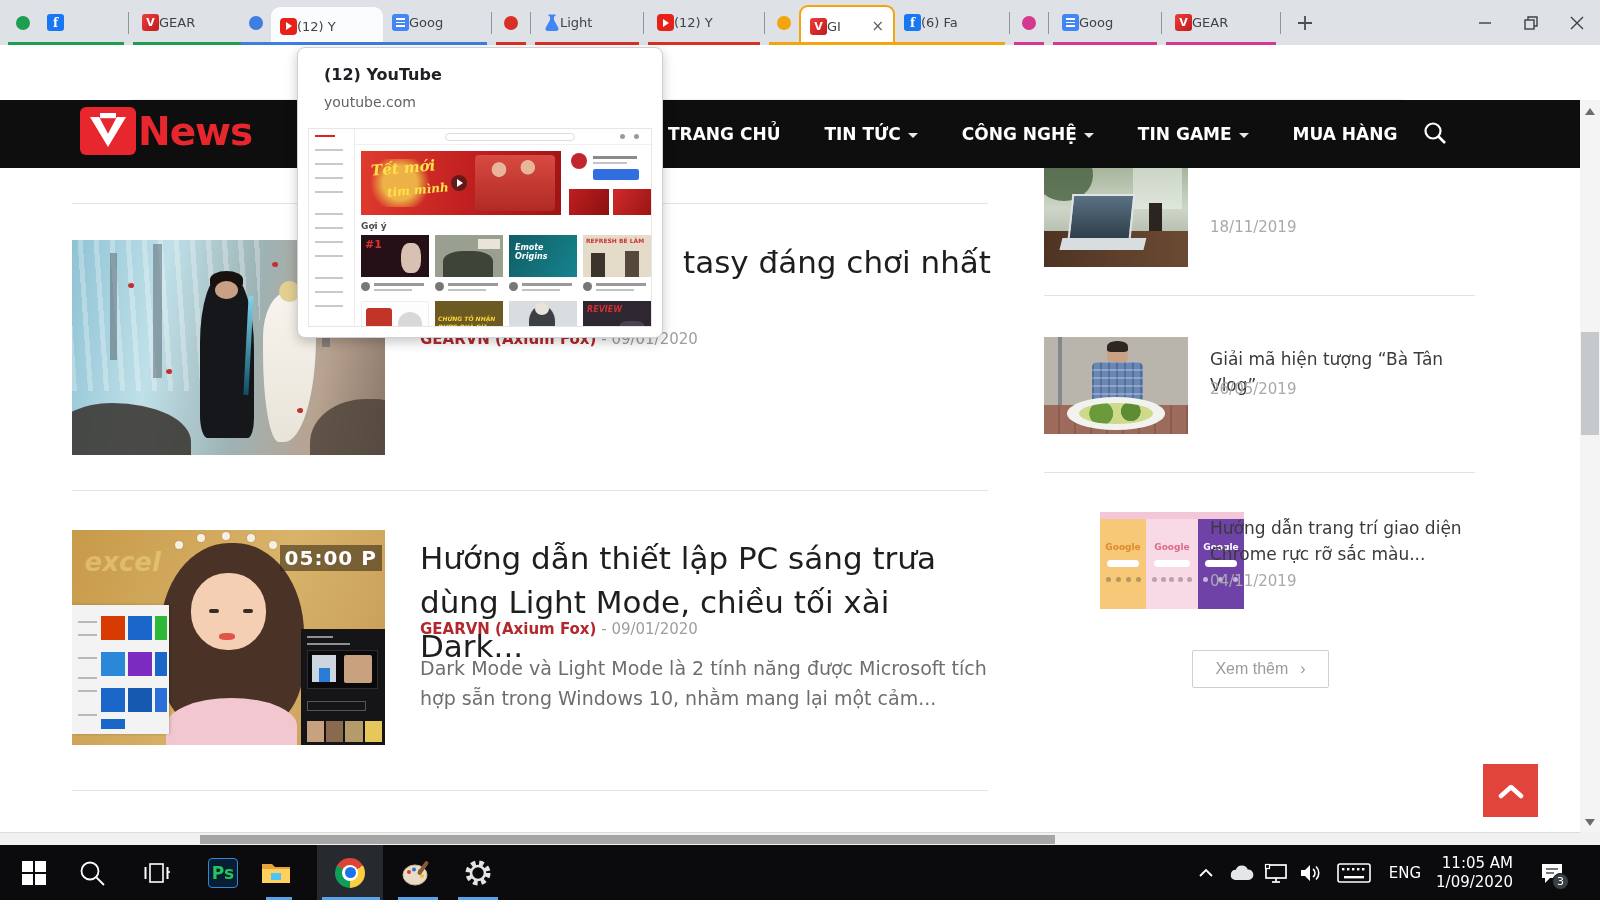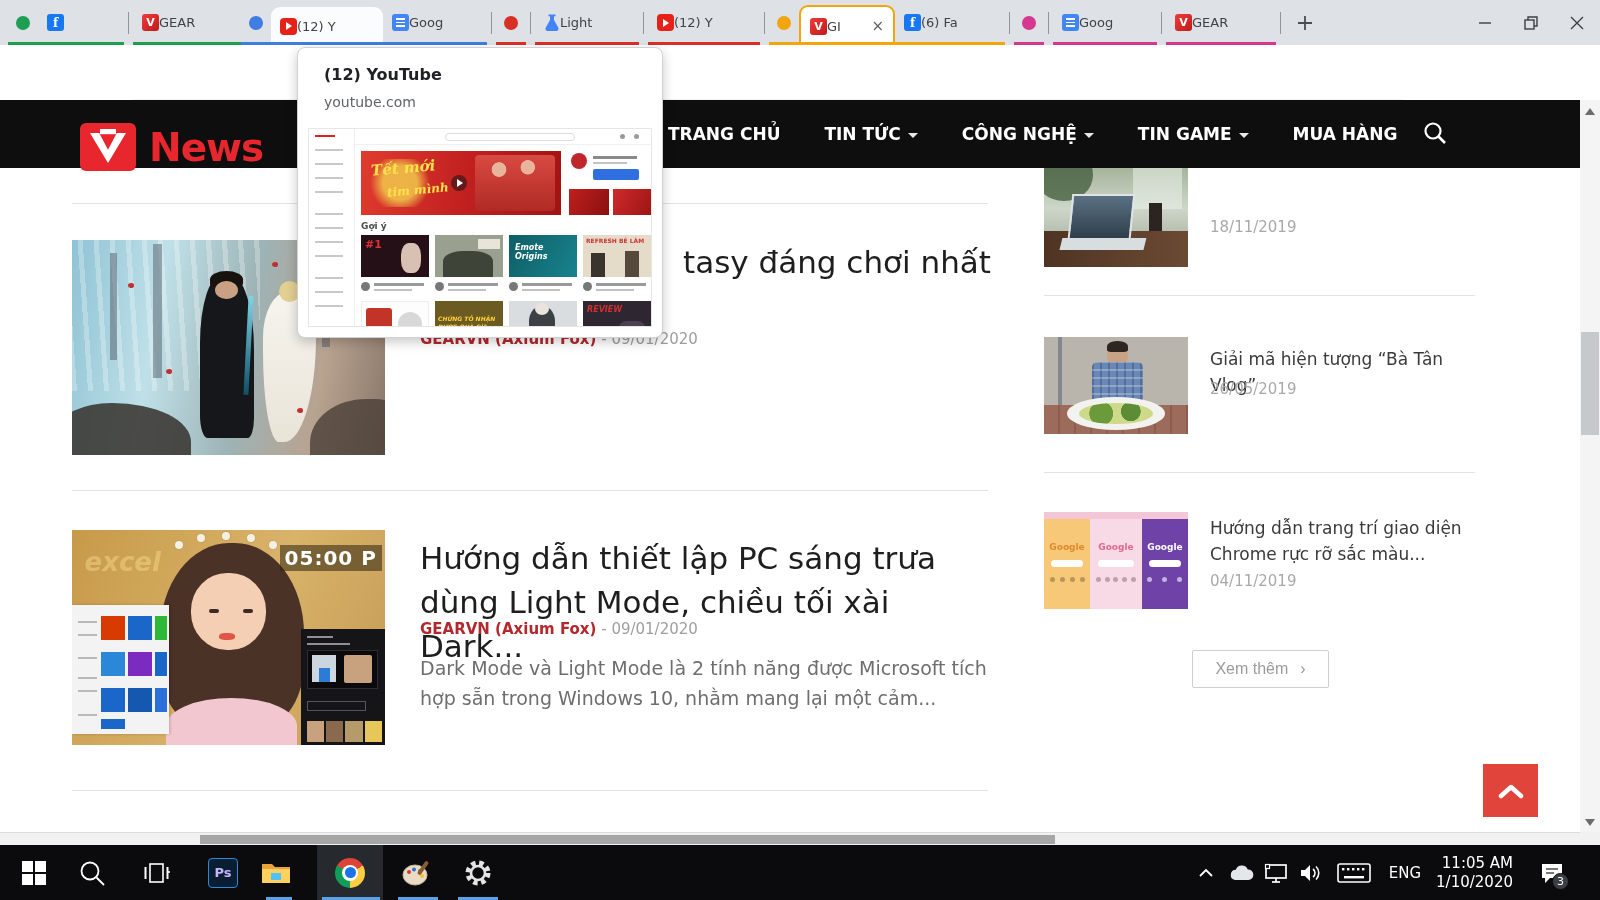--- a/index.html
+++ b/index.html
@@ -40,21 +40,21 @@
   .omni-star { position:absolute; right:22px; top:7px; }
   .ext-translate { position:absolute; left:1443px; top:60px; width:24px; height:24px; background:#4285f4; border-radius:4px; color:#fff; font-weight:bold; font-size:14px; text-align:center; line-height:24px; }
   .ext-translate b { position:absolute; right:-4px; bottom:-3px; width:11px; height:11px; background:#fff; border:1px solid #aaa; border-radius:2px; color:#5f6368; font-size:8px; line-height:9px; }
   .tb-sep { position:absolute; left:1489px; top:60px; width:1px; height:24px; background:#d4d6d8; }
   .kebab { position:absolute; left:1564px; top:59px; display:flex; flex-direction:column; gap:3.5px; align-items:center; padding:2px; }
   .kebab i { width:4px; height:4px; border-radius:50%; background:#5f6368; }
 
   
   .viewport { position:absolute; left:0; top:100px; width:1580px; height:732px; background:#fff; overflow:hidden; }
   .site-header { position:absolute; left:0; top:0; width:1580px; height:68px; background:#0e0e0e; z-index:5; display:flex; align-items:center; }
-  .logo { position:absolute; left:80px; top:23px; display:flex; align-items:center; gap:13px; }
+  .logo { position:absolute; left:80px; top:7px; display:flex; align-items:center; gap:2px; }
   .logo-word { font-size:39px; font-weight:800; color:var(--brand); letter-spacing:-1px; }
   .mainnav { position:absolute; left:668px; top:0; height:68px; display:flex; align-items:center; gap:44px; }
   .nav-item { color:#fff; font-size:17px; font-weight:bold; letter-spacing:0; display:flex; align-items:center; gap:7px; white-space:nowrap; }
   .caret { width:0; height:0; border-left:5px solid transparent; border-right:5px solid transparent; border-top:5px solid #e8e8e8; margin-top:2px; }
   .hdr-search { position:absolute; left:1422px; top:20px; }
 
   .divider { position:absolute; height:1px; background:#e3e3e3; }
   .d-main { left:72px; width:916px; }
   .d-side { left:1044px; width:431px; }
 
@@ -118,21 +118,21 @@
   .vlog-img .floor { position:absolute; left:0; bottom:0; width:100%; height:30%; background:repeating-linear-gradient(90deg,#9c6b5c 0 14px,#8a5d4f 14px 16px); }
   .vlog-img .pole { position:absolute; left:10%; top:0; width:4px; height:70%; background:#83888d; }
   .vlog-head { position:absolute; left:44%; top:8%; width:14%; height:22%; background:#c9a183; border-radius:50%; }
   .vlog-head i { position:absolute; left:0; top:-18%; width:100%; height:50%; background:#2e2620; border-radius:50% 50% 20% 20%; }
   .vlog-shirt { position:absolute; left:33%; top:26%; width:36%; height:42%; background:#6a88b5; border-radius:12% 12% 0 0;
     background-image:repeating-linear-gradient(0deg,rgba(255,255,255,.25) 0 2px,transparent 2px 8px),repeating-linear-gradient(90deg,rgba(30,50,90,.3) 0 2px,transparent 2px 8px); }
   .vlog-plate { position:absolute; left:16%; bottom:4%; width:68%; height:34%; background:#f2f2ee; border-radius:50%; }
   .vlog-food { position:absolute; left:24%; bottom:10%; width:52%; height:22%; border-radius:50%;
     background:radial-gradient(circle at 30% 50%,#6a9a3a 0 22%,transparent 23%),radial-gradient(circle at 70% 40%,#5c8c34 0 18%,transparent 19%),#cfd98a; }
 
-  .theme-img { left:1044px; top:412px; width:144px; height:97px; background:#8b5cf6; }
+  .theme-img { left:1100px; top:412px; width:144px; height:97px; background:#8b5cf6; }
   .theme-col { position:absolute; top:7%; bottom:0; }
   .theme-g { position:absolute; width:100%; text-align:center; top:26%; font-size:9px; font-weight:bold; }
   .theme-bar { position:absolute; left:15%; width:70%; height:7px; background:#fff; border-radius:4px; top:46%; }
   .theme-dots { position:absolute; left:12%; width:76%; top:64%; display:flex; justify-content:space-between; }
   .theme-dots i { width:5px; height:5px; border-radius:50%; background:rgba(0,0,0,.25); }
   .theme-top { position:absolute; left:0; top:0; width:100%; height:7%; background:#f3c7d8; }
 
   
   .hovercard { position:absolute; left:297px; top:47px; width:366px; height:291px; background:#fff; border:1px solid #cfd1d4; border-radius:8px; box-shadow:0 4px 12px rgba(0,0,0,.22); z-index:50; }
   .hc-title { position:absolute; left:26px; top:17px; font-size:16px; font-weight:600; color:#202124; }
@@ -173,21 +173,21 @@
   .va-dn { bottom:6px; border-top:7px solid #6a6d70; }
   .hscroll { position:absolute; left:0; top:832px; width:1580px; height:13px; background:#f1f1f1; border-top:1px solid #dcdcdc; }
   .hthumb { position:absolute; left:200px; top:2px; width:855px; height:9px; background:#a6a6a6; }
   .corner { position:absolute; left:1580px; top:832px; width:20px; height:13px; background:#f1f1f1; }
 
   
   .taskbar { position:absolute; left:0; top:845px; width:1600px; height:55px; background:#0b0b0d; }
   .tb-slot { position:absolute; top:0; height:55px; width:48px; display:flex; align-items:center; justify-content:center; }
   .tb-slot.chrome-slot { width:66px; background:#26292e; }
   .tb-run { position:absolute; bottom:0; height:3px; background:var(--tbAccent); }
-  .ps-badge { width:30px; height:30px; background:#0a1e33; border:1.5px solid #2d89d8; border-radius:4px; color:#c4b5fd; font-size:13px; font-weight:bold; display:flex; align-items:center; justify-content:center; }
+  .ps-badge { width:30px; height:30px; background:#0a1e33; border:1.5px solid #2d89d8; border-radius:4px; color:#22c55e; font-size:17px; font-weight:bold; display:flex; align-items:center; justify-content:center; }
   .chrome-logo { position:relative; width:30px; height:30px; border-radius:50%; background:conic-gradient(from 60deg,#ffcd40 0 120deg,#0f9d58 120deg 240deg,#db4437 240deg 360deg); }
   .chrome-logo i { position:absolute; left:7px; top:7px; width:16px; height:16px; background:#fff; border-radius:50%; }
   .chrome-logo b { position:absolute; left:9.5px; top:9.5px; width:11px; height:11px; background:#1a73e8; border-radius:50%; }
   .tray-item { position:absolute; top:0; height:55px; display:flex; align-items:center; justify-content:center; color:#fff; }
   .tray-lang { font-size:15px; }
   .tray-clock { flex-direction:column; font-size:15px; line-height:19px; align-items:flex-end; }
   .badge { position:absolute; left:22px; top:28px; width:17px; height:17px; background:#3a3f44; border:1px solid #0b0b0d; border-radius:50%; color:#fff; font-size:11px; display:flex; align-items:center; justify-content:center; }
 </style>
 </head>
 <body>
@@ -677,21 +677,21 @@
             <rect x="15" y="6" width="2.4" height="2.4"></rect>
             <rect x="20" y="6" width="2.4" height="2.4"></rect>
             <rect x="25" y="6" width="2.4" height="2.4"></rect>
             <rect x="7" y="14" width="20" height="2.4"></rect>
           </g>
         </svg>
     </div>
     <div class="tray-item tray-lang" style="left:1382px;width:46px">ENG</div>
     <div class="tray-item tray-clock" style="left:1427px;width:86px">
       <span>11:05 AM</span>
-      <span>1/10/2020</span>
+      <span>1/09/2020</span>
     </div>
     <div class="tray-item" style="left:1530px;width:44px">
       <svg width="24" height="22">
           <path d="M2 2 h20 v14 h-12 l-5 5 v-5 h-3 z" fill="#fff"></path>
           <line x1="6" y1="7" x2="18" y2="7" stroke="#555" stroke-width="1.6"></line>
           <line x1="6" y1="11" x2="14" y2="11" stroke="#555" stroke-width="1.6"></line>
         </svg>
       <span class="badge">3</span>
     </div>
   </div>

